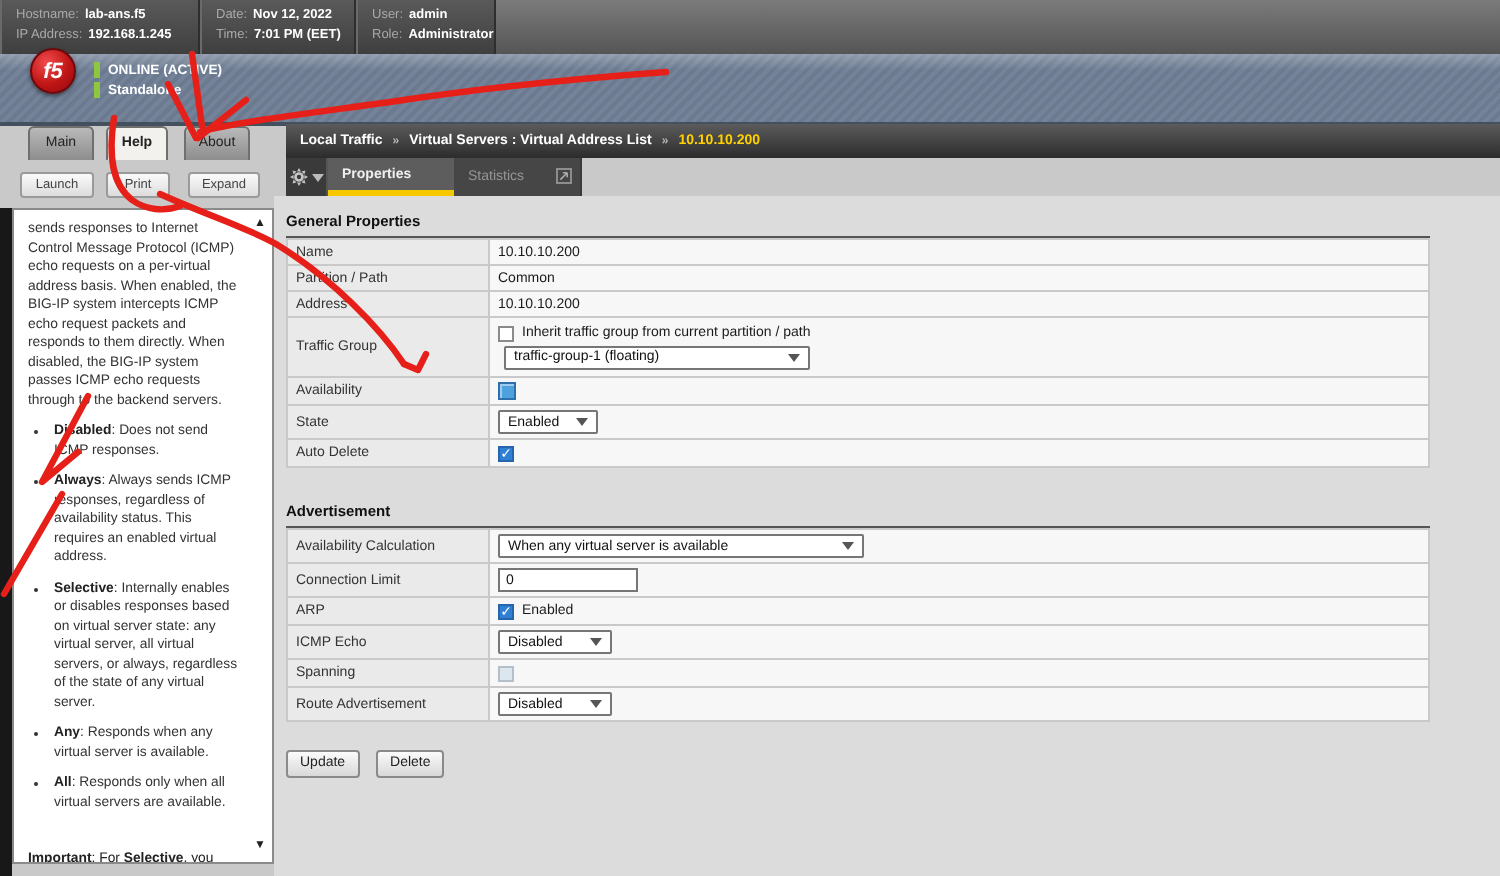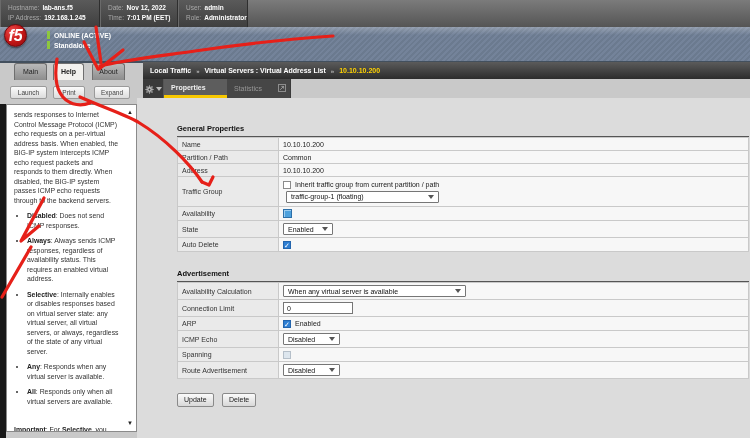--- a/index.html
+++ b/index.html
@@ -14,23 +14,23 @@
   .tlabel { color:#a9a9a9; margin-right:3px; }
   .tvalue { color:#fff; font-weight:bold; }
   .topfill { flex:1; background:linear-gradient(#7b7b7b,#555); }
   .topsec.s1{width:100px;} .topsec.s2{width:78px;} .topsec.s3{width:70px;}
 
   
   .banner { position:absolute; left:0; top:27px; width:750px; height:36px;
     background:repeating-linear-gradient(135deg,#74839a 0 2px,#6b7a8f 2px 4px);
     border-bottom:2px solid #43505e; }
   .banner:after{content:"";position:absolute;left:0;top:0;width:100%;height:8px;background:linear-gradient(rgba(255,255,255,.25),rgba(255,255,255,0));}
-  .f5logo { position:absolute; left:4px; top:24px; width:23px; height:23px; border-radius:50%;
+  .f5logo { position:absolute; left:15px; top:24px; width:23px; height:23px; border-radius:50%;
     background:radial-gradient(circle at 35% 30%, #f04b4b, #c01515 55%, #8c0b10);
-    border:1px solid #6d080c; color:#fff; font-weight:bold; font-style:italic; font-size:16px;
+    border:1px solid #6d080c; color:#fff; font-weight:bold; font-style:italic; font-size:11px;
     display:flex; align-items:center; justify-content:center; z-index:5; box-shadow:0 1px 2px rgba(0,0,0,.5); }
   .statusblock { position:absolute; left:47px; top:31px; z-index:5; }
   .statline { display:flex; align-items:center; margin-bottom:2px; }
   .greenbar { width:3px; height:8px; background:#8dc63f; margin-right:4px; }
   .statustxt { color:#fff; font-weight:bold; font-size:6.8px; }
 
   
   .navtab { position:absolute; top:63px; height:17px; border:1px solid #6f6f6f; border-bottom:none;
     border-radius:3px 3px 0 0; font-size:7px; color:#222; text-align:center; line-height:16px; z-index:4;
     background:linear-gradient(#b9b9b9,#8d8d8d); }
@@ -64,21 +64,21 @@
   .tabstrip { position:absolute; left:143px; top:79px; width:148px; height:19px; background:#3a3a3a; display:flex; }
   .gearbox { width:21px; border-right:1px solid #555; display:flex; align-items:center; justify-content:center; gap:2px; }
   .ctab { width:63px; font-size:7px; display:flex; align-items:center; padding-left:7px; position:relative; }
   .ctab.active { background:#5d5d5d; color:#f0f0f0; font-weight:bold; border-bottom:3px solid #f7c800; }
   .ctab.inactive { background:#464646; color:#969696; justify-content:space-between; padding-right:4px; }
   .car { width:0; height:0; border-left:3px solid transparent; border-right:3px solid transparent; border-top:4px solid #555; }
   .car.light { border-top-color:#bbb; }
 
   
   .content { position:absolute; left:137px; top:98px; width:613px; height:340px; background:#dcdcdc; }
-  .inner { position:absolute; left:6px; top:26px; width:572px;margin-left:34px; }
+  .inner { position:absolute; left:6px; top:8px; width:572px; }
   .sectitle { font-size:7.5px; font-weight:bold; color:#101010; padding-bottom:3px; border-bottom:1px solid #555; }
   .tbl { width:100%; }
   .row { display:flex; }
   .row + .row { margin-top:-1px; }
   .lcell { width:102px; background:#eaeaea; border:1px solid #c9c9c9; font-size:7px; color:#333;
     padding:2px 4px; display:flex; align-items:center; }
   .vcell { flex:1; background:#f7f7f7; border:1px solid #c9c9c9; margin-left:-1px; font-size:7px; color:#1a1a1a;
     padding:2px 4px; display:flex; align-items:center; }
   .vcell.col { flex-direction:column; align-items:flex-start; justify-content:center; }
   .sel { display:inline-flex; align-items:center; justify-content:space-between; background:#fff;

